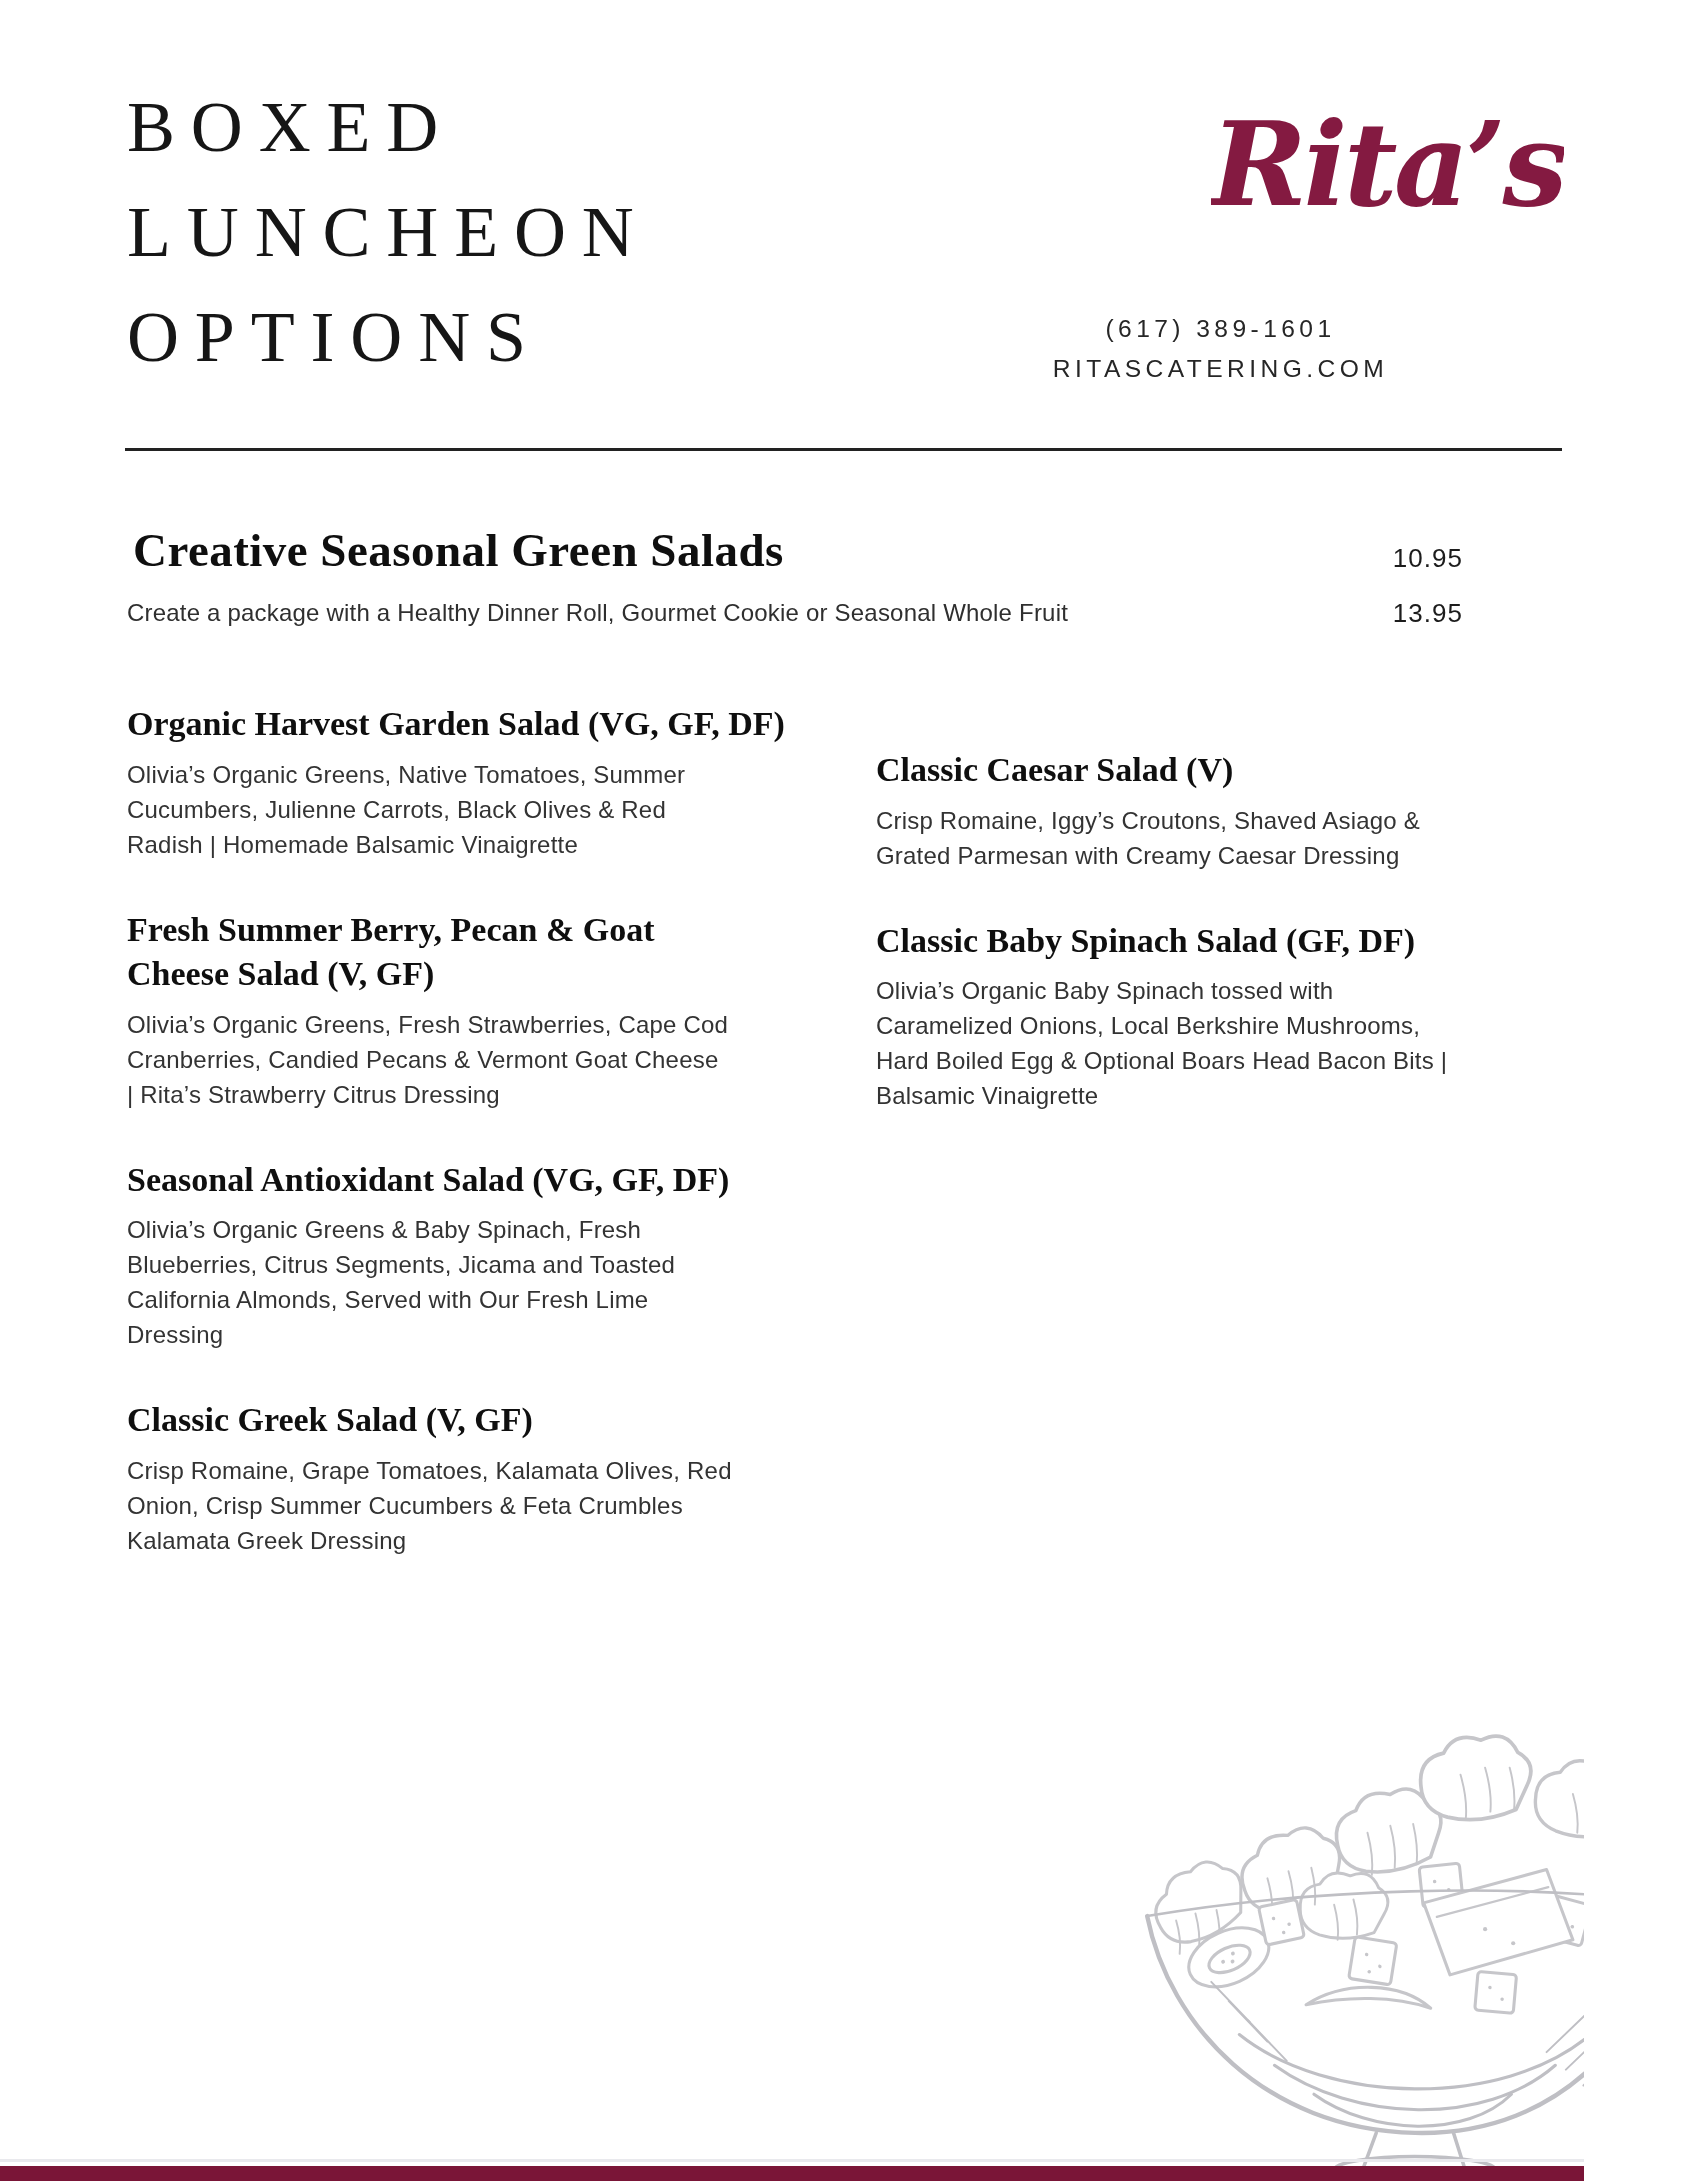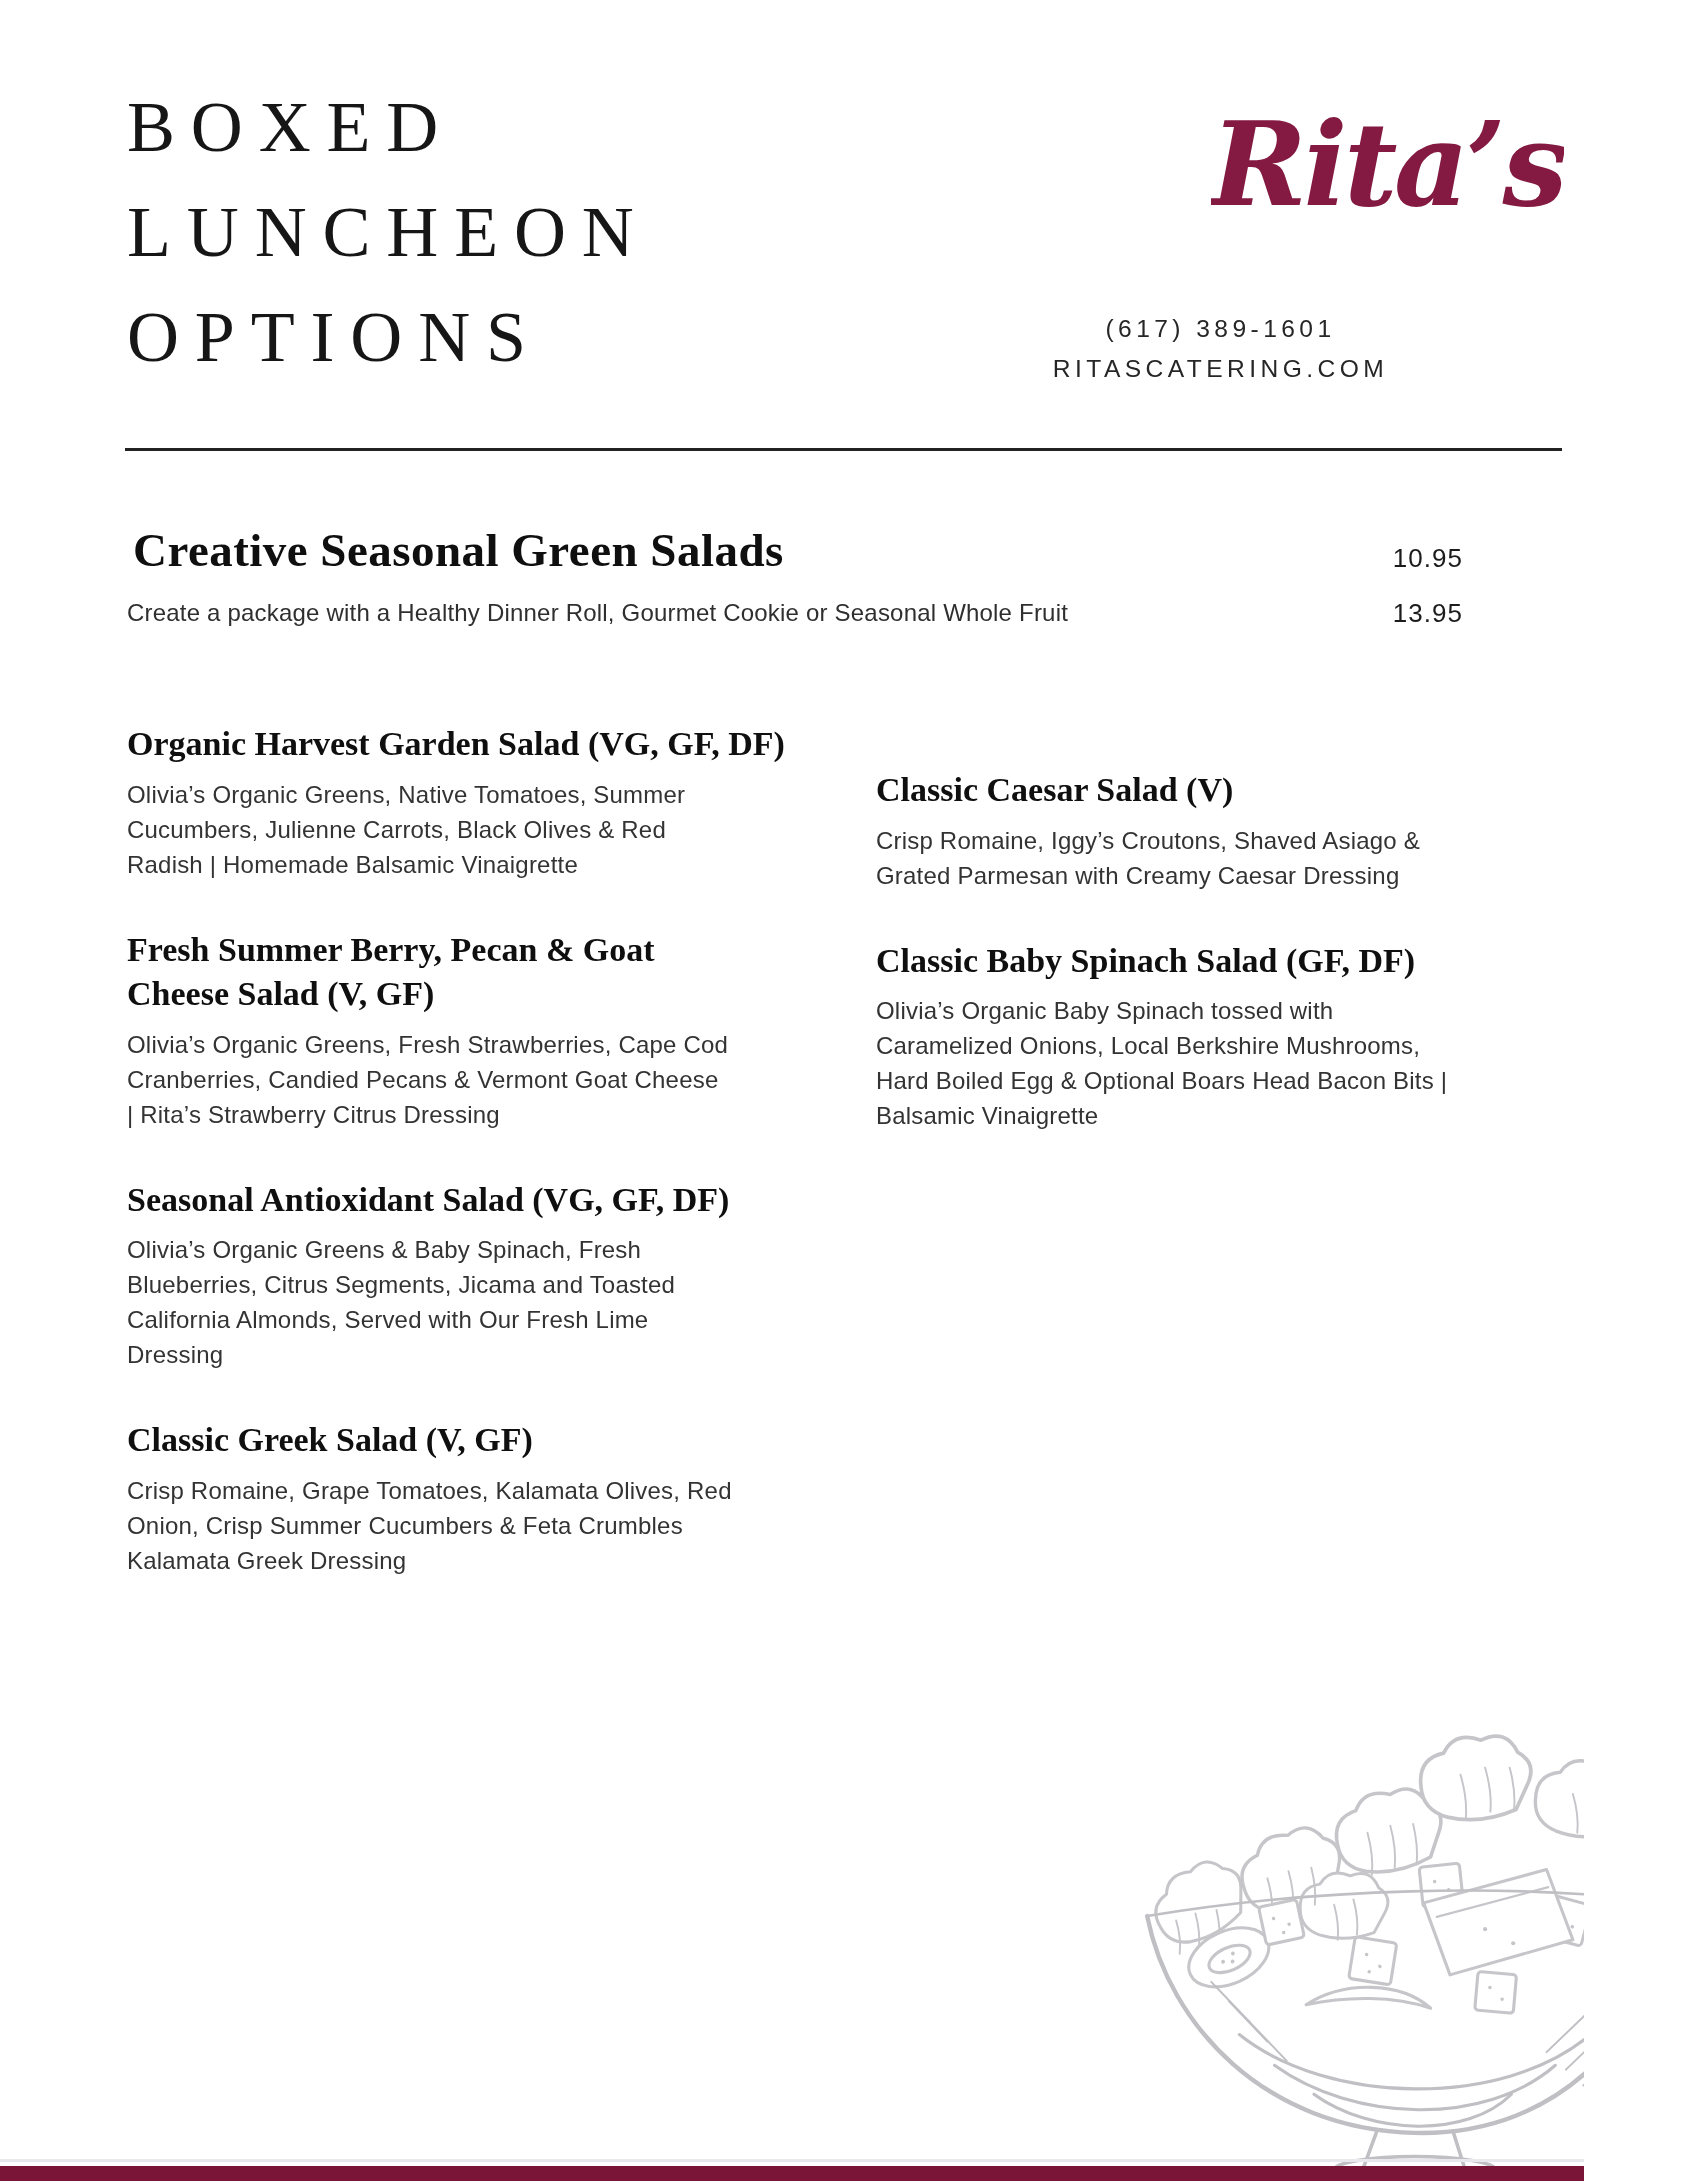--- a/index.html
+++ b/index.html
@@ -24,21 +24,21 @@
     font-family:"Liberation Serif","DejaVu Serif",serif;font-weight:700;
     font-size:47px;line-height:1.2;color:#0f0f0f;letter-spacing:0.01em;
   }
   .subtitle{
     position:absolute;left:127px;top:596px;margin:0;width:1097px;
     font-size:24px;line-height:1.45;color:#2f2f2f;letter-spacing:0.2px;
   }
   .price{position:absolute;right:121px;font-size:26px;font-weight:500;color:#1c1c1c;letter-spacing:0.04em;}
   .price-single{top:531px;margin-top:12px;}
   .price-package{top:598px;text-align:center;}
-  .col{position:absolute;top:702px;margin-top:20px;}
+  .col{position:absolute;top:702px;}
   .col-left{left:127px;width:729px;}
   .col-right{left:876px;width:698px;}
   .menu-item{margin:0 0 46px 0;}
   .item-title{
     margin:0 0 10.5px 0;font-family:"Liberation Serif","DejaVu Serif",serif;
     font-weight:700;font-size:34px;line-height:1.3;color:#0f0f0f;white-space:pre-line;
   }
   .item-desc{
     margin:0;font-size:24px;line-height:35px;color:#333333;
     letter-spacing:0.2px;white-space:pre-line;

